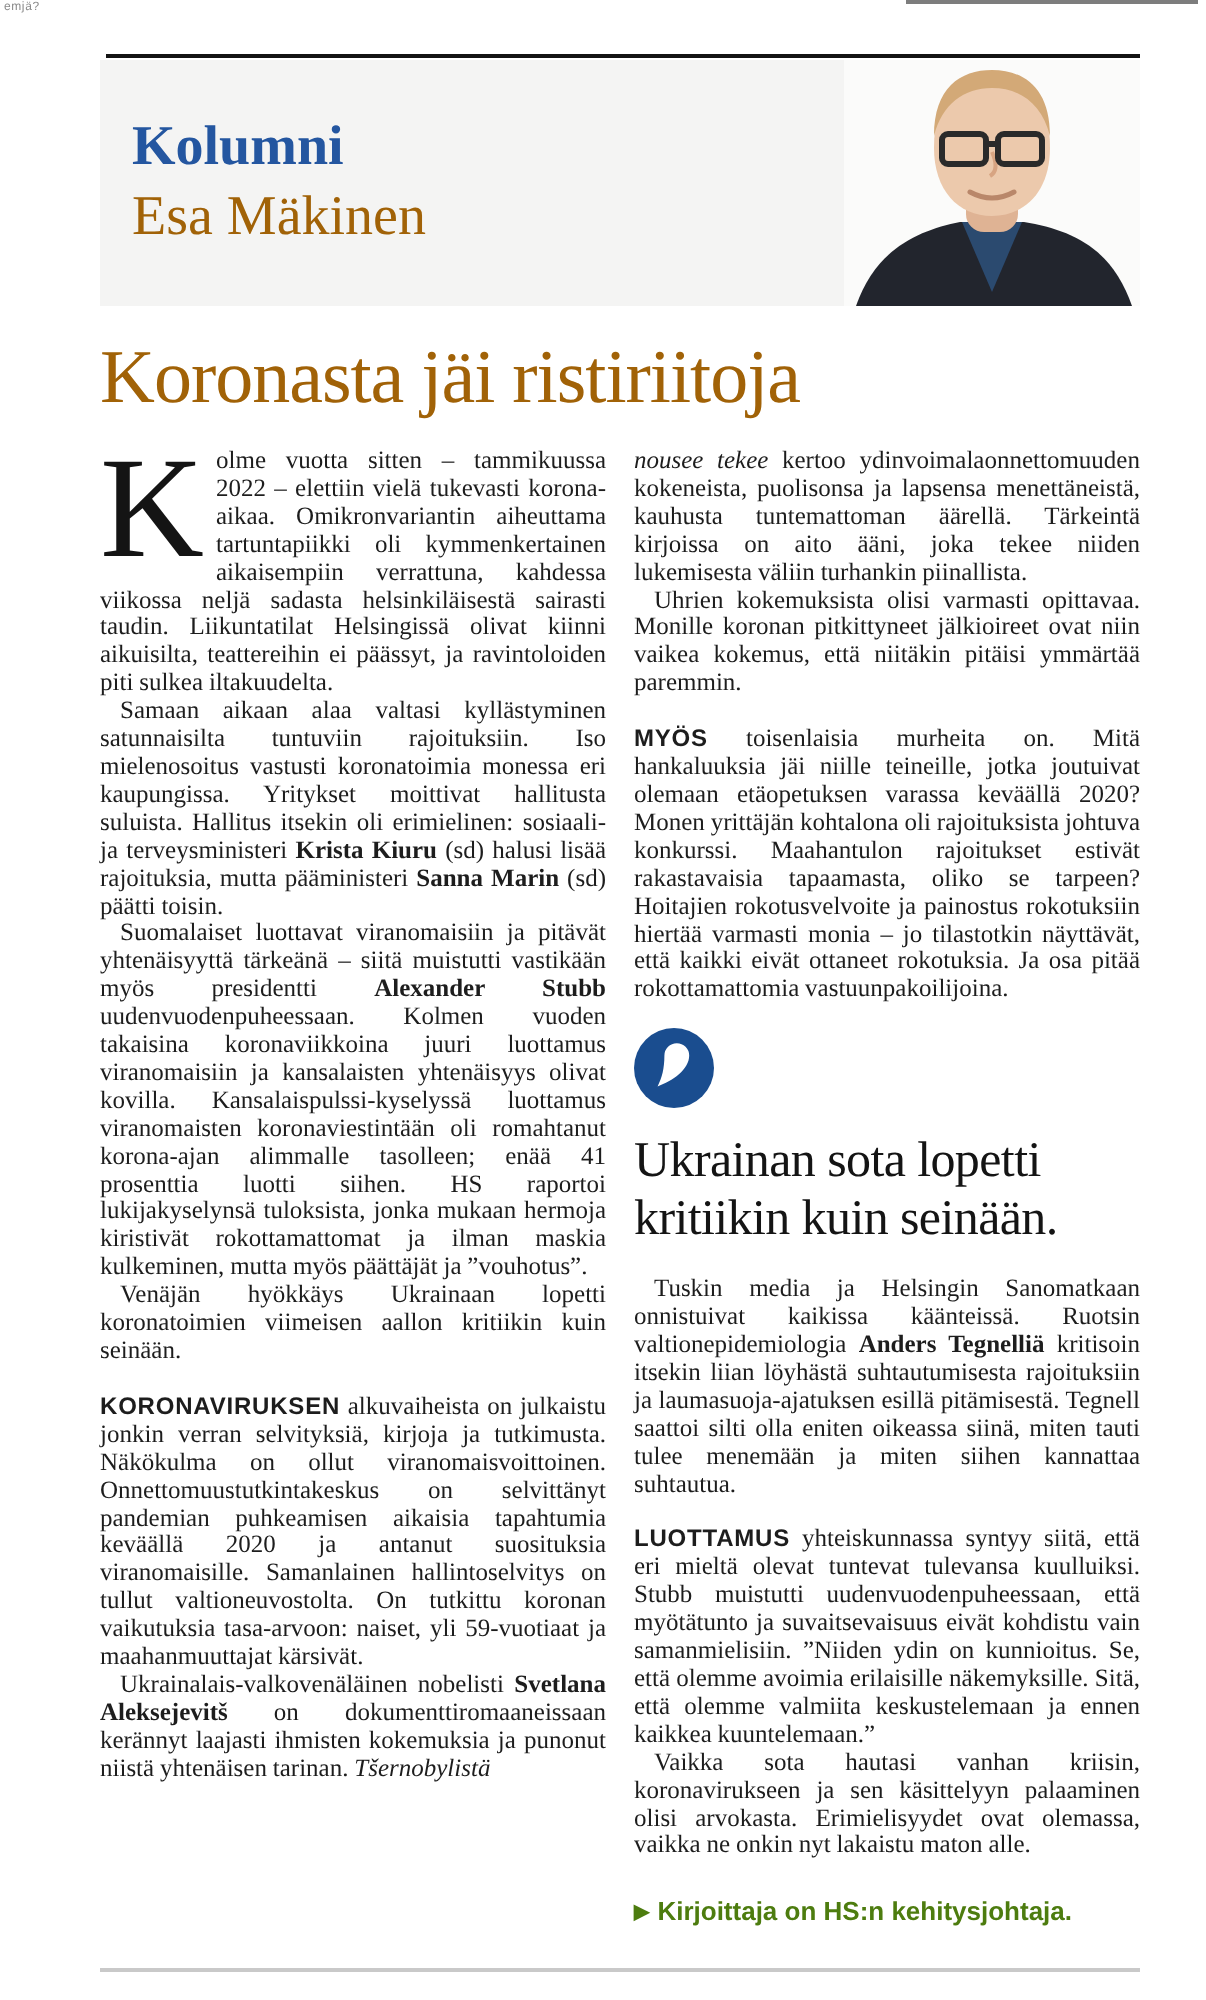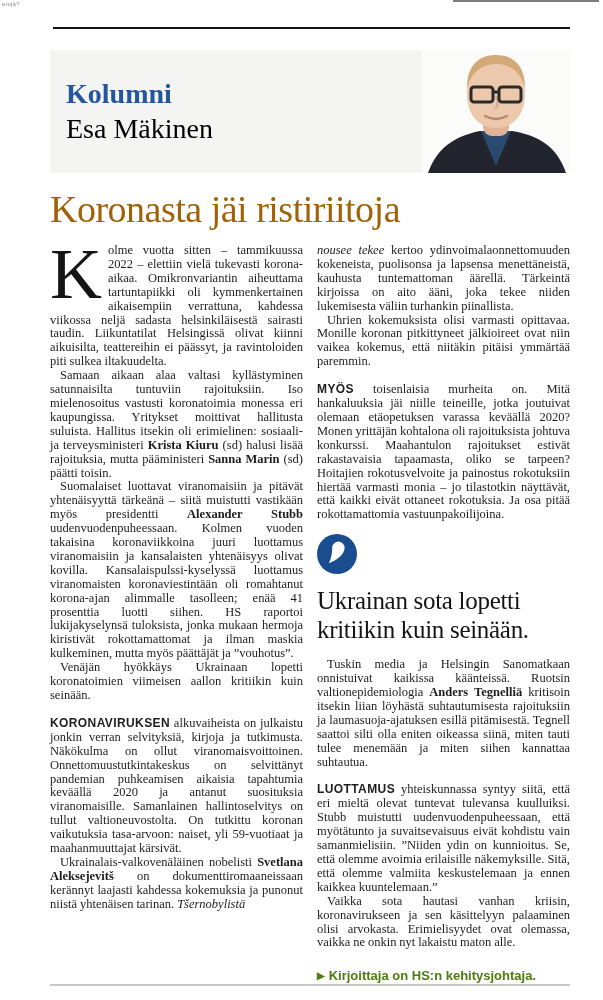--- a/index.html
+++ b/index.html
@@ -7,27 +7,27 @@
     position:relative;width:603px;height:1000px;background:#ffffff;
     overflow:hidden;font-family:"Liberation Serif",serif;color:#1d1d1d;
   }
   
   .corner-fragment{position:absolute;top:1px;left:2px;font-size:6px;color:#8a8a8a;
     font-family:"Liberation Sans",sans-serif;letter-spacing:.3px;}
   .topright-line{position:absolute;top:0;right:4px;width:146px;height:2px;background:#7d7d7d;}
   .top-rule{position:absolute;top:27px;left:53px;width:517px;height:2px;background:#141414;}
   .bottom-rule{position:absolute;top:984px;left:50px;width:520px;height:2px;background:#c9c9c9;}
 
-  .content{position:absolute;left:50px;top:50px;width:520px;}
+  .content{position:absolute;left:50px;top:30px;width:520px;}
 
   
   .kolumni-box{position:relative;height:123px;background:#f4f4f3;}
   .kolumni-titles{position:absolute;left:16px;top:28px;}
   .kicker{font-weight:700;font-size:28px;line-height:32px;color:#2456a0;}
-  .author-name{font-size:28px;line-height:34px;color:#000000;margin-top:2px;}
+  .author-name{font-size:28px;line-height:34px;color:#a16207;margin-top:2px;}
   .portrait{position:absolute;right:0;bottom:0;width:148px;height:123px;overflow:hidden;}
   .portrait svg{display:block;}
 
   
   .headline{margin:14px 0 0 0;font-size:38px;line-height:44px;font-weight:400;
     color:#a16207;letter-spacing:-0.5px;font-family:"Liberation Serif",serif;}
 
   
   .columns{display:flex;gap:14px;margin-top:13px;}
   .col{width:253px;}
@@ -86,21 +86,21 @@
 
     <h1 class="headline">Koronasta jäi ristiriitoja</h1>
 
     <div class="columns">
       <div class="col">
           <p class="para first"><span class="dropcap">K</span><span>olme vuotta sitten – tammikuussa 2022 – elettiin vielä tukevasti korona-aikaa. Omikronvariantin aiheuttama tartuntapiikki oli kymmenkertainen aikaisempiin verrattuna, kahdessa viikossa neljä sadasta helsinkiläisestä sairasti taudin. Liikuntatilat Helsingissä olivat kiinni aikuisilta, teattereihin ei päässyt, ja ravintoloiden piti sulkea iltakuudelta.</span></p>
           <p class="para indent"><span>Samaan aikaan alaa valtasi kyllästyminen satunnaisilta tuntuviin rajoituksiin. Iso mielenosoitus vastusti koronatoimia monessa eri kaupungissa. Yritykset moittivat hallitusta suluista. Hallitus itsekin oli erimielinen: sosiaali- ja terveysministeri </span><span class="seg-bold">Krista Kiuru</span><span> (sd) halusi lisää rajoituksia, mutta pääministeri </span><span class="seg-bold">Sanna Marin</span><span> (sd) päätti toisin.</span></p>
           <p class="para indent"><span>Suomalaiset luottavat viranomaisiin ja pitävät yhtenäisyyttä tärkeänä – siitä muistutti vastikään myös presidentti </span><span class="seg-bold">Alexander Stubb</span><span> uudenvuodenpuheessaan. Kolmen vuoden takaisina koronaviikkoina juuri luottamus viranomaisiin ja kansalaisten yhtenäisyys olivat kovilla. Kansalaispulssi-kyselyssä luottamus viranomaisten koronaviestintään oli romahtanut korona-ajan alimmalle tasolleen; enää 41 prosenttia luotti siihen. HS raportoi lukijakyselynsä tuloksista, jonka mukaan hermoja kiristivät rokottamattomat ja ilman maskia kulkeminen, mutta myös päättäjät ja ”vouhotus”.</span></p>
           <p class="para indent"><span>Venäjän hyökkäys Ukrainaan lopetti koronatoimien viimeisen aallon kritiikin kuin seinään.</span></p>
           <p class="para section"><span class="seg-lead">KORONAVIRUKSEN</span><span> alkuvaiheista on julkaistu jonkin verran selvityksiä, kirjoja ja tutkimusta. Näkökulma on ollut viranomaisvoittoinen. Onnettomuustutkintakeskus on selvittänyt pandemian puhkeamisen aikaisia tapahtumia keväällä 2020 ja antanut suosituksia viranomaisille. Samanlainen hallintoselvitys on tullut valtioneuvostolta. On tutkittu koronan vaikutuksia tasa-arvoon: naiset, yli 59-vuotiaat ja maahanmuuttajat kärsivät.</span></p>
-          <p class="para indent"><span>Ukrainalais-valkovenäläinen nobelisti </span><span class="seg-bold">Svetlana Aleksejevitš</span><span> on dokumenttiromaaneissaan kerännyt laajasti kahdessa kokemuksia ja punonut niistä yhtenäisen tarinan. </span><span class="seg-italic">Tšernobylistä</span></p>
+          <p class="para indent"><span>Ukrainalais-valkovenäläinen nobelisti </span><span class="seg-bold">Svetlana Aleksejevitš</span><span> on dokumenttiromaaneissaan kerännyt laajasti ihmisten kokemuksia ja punonut niistä yhtenäisen tarinan. </span><span class="seg-italic">Tšernobylistä</span></p>
         </div>
 
       <div class="col">
         <div>
             <p class="para first"><span class="seg-italic">nousee tekee</span><span> kertoo ydinvoimalaonnettomuuden kokeneista, puolisonsa ja lapsensa menettäneistä, kauhusta tuntemattoman äärellä. Tärkeintä kirjoissa on aito ääni, joka tekee niiden lukemisesta väliin turhankin piinallista.</span></p>
             <p class="para indent"><span>Uhrien kokemuksista olisi varmasti opittavaa. Monille koronan pitkittyneet jälkioireet ovat niin vaikea kokemus, että niitäkin pitäisi ymmärtää paremmin.</span></p>
             <p class="para section"><span class="seg-lead">MYÖS</span><span> toisenlaisia murheita on. Mitä hankaluuksia jäi niille teineille, jotka joutuivat olemaan etäopetuksen varassa keväällä 2020? Monen yrittäjän kohtalona oli rajoituksista johtuva konkurssi. Maahantulon rajoitukset estivät rakastavaisia tapaamasta, oliko se tarpeen? Hoitajien rokotusvelvoite ja painostus rokotuksiin hiertää varmasti monia – jo tilastotkin näyttävät, että kaikki eivät ottaneet rokotuksia. Ja osa pitää rokottamattomia vastuunpakoilijoina.</span></p>
           </div>
 
         <div class="pullquote">

